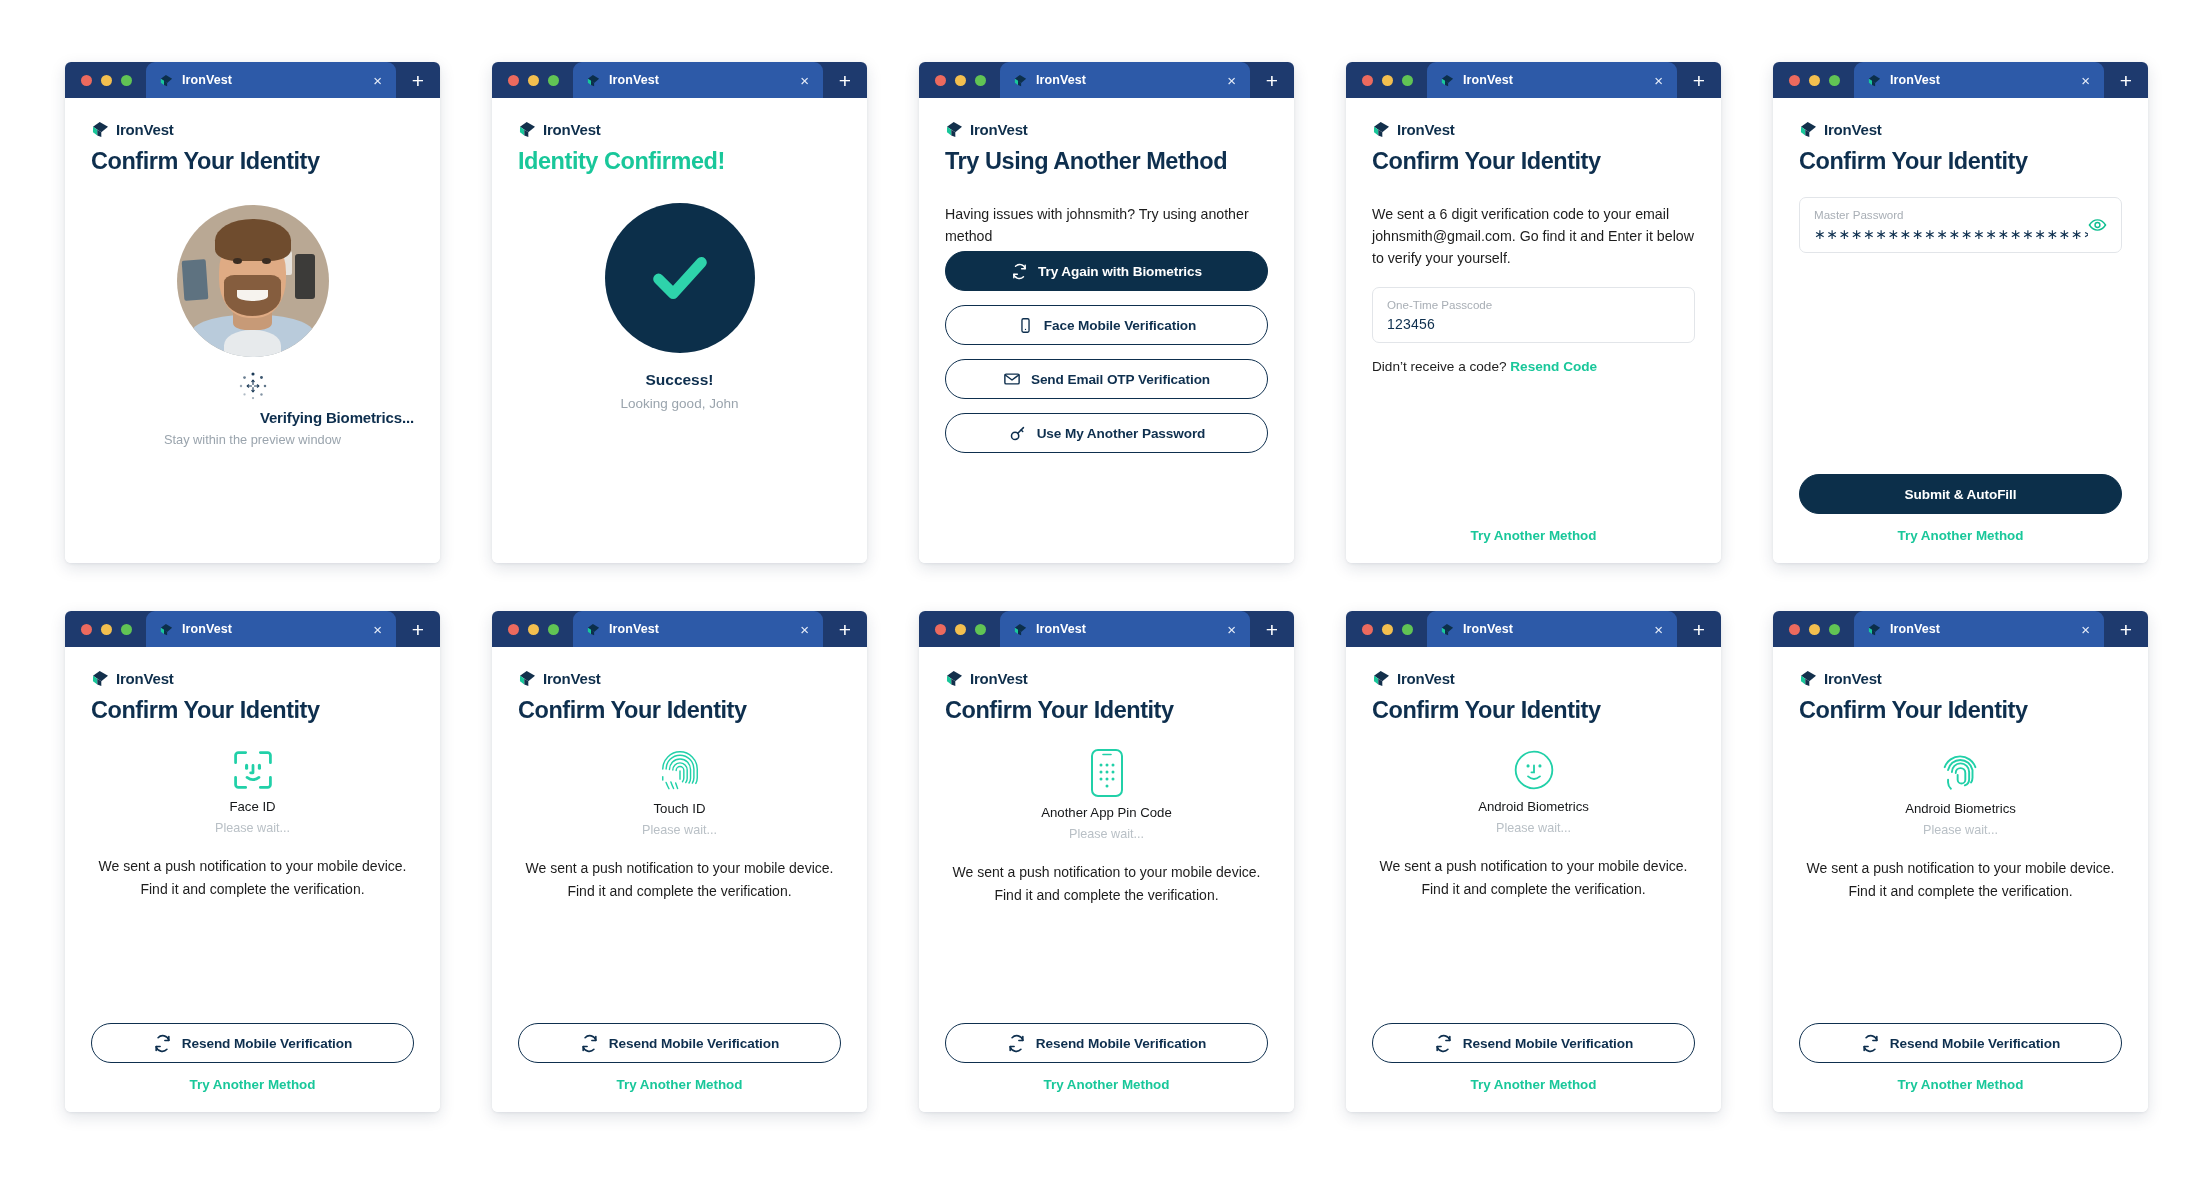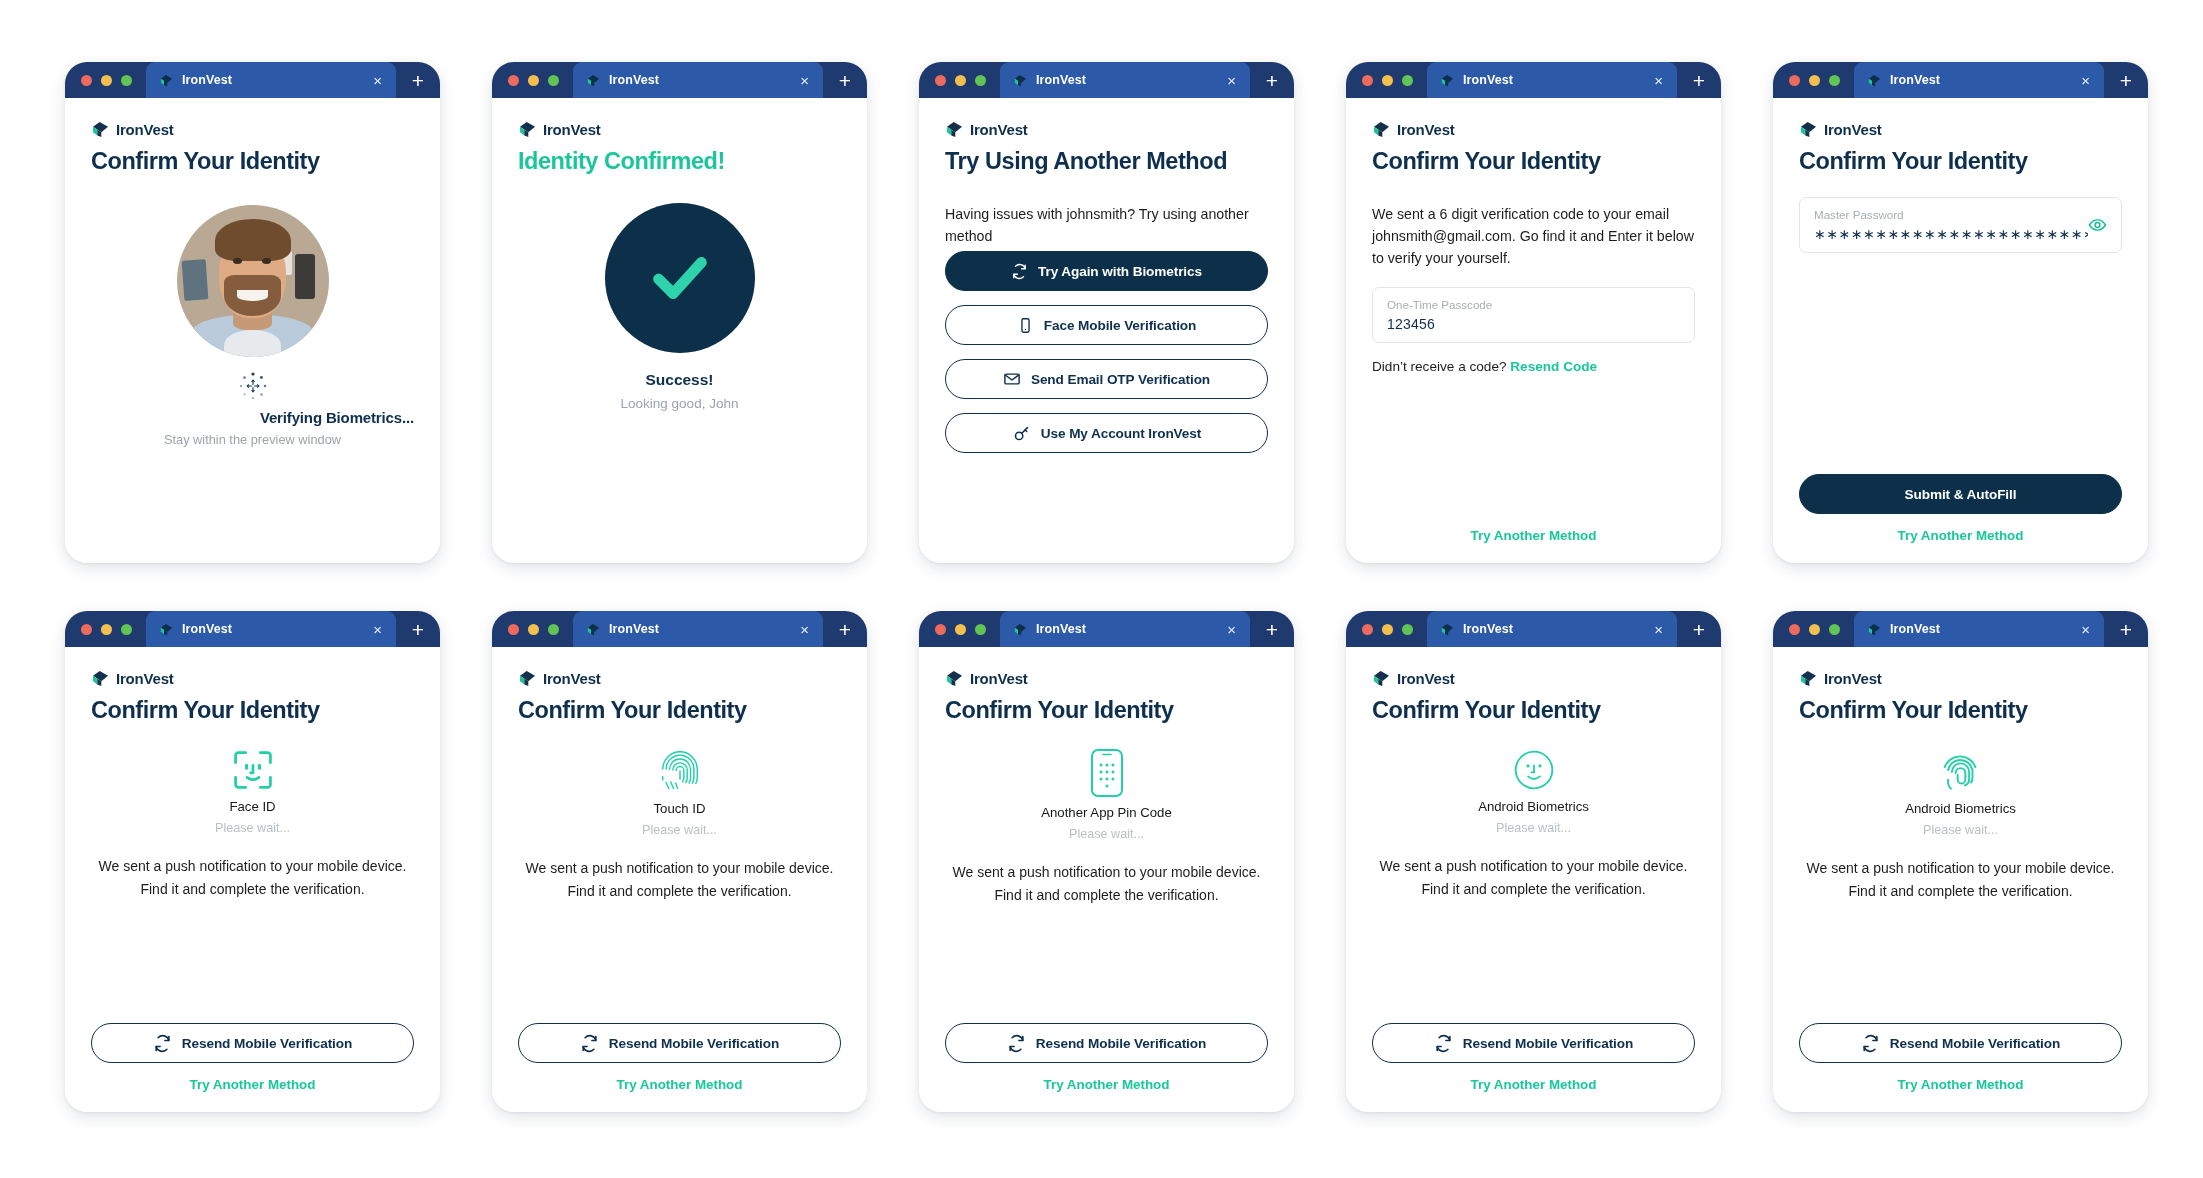--- a/index.html
+++ b/index.html
@@ -14,21 +14,21 @@
     width: 2203px; height: 1178px;
     padding: 62px 0 0 65px;
   }
   .row { display: flex; gap: 52px; }
   .row + .row { margin-top: 48px; }
 
   
   .win {
     width: 375px;
     background: #ffffff;
-    border-radius: 22px;
+    border-radius: 6px;
     box-shadow: 0 5px 16px rgba(20,40,70,.13), 0 1px 3px rgba(20,40,70,.07);
     overflow: hidden;
     display: flex;
     flex-direction: column;
   }
   .win.tall  { height: 501px; }
   .win.tall2 { height: 501px; }
 
   
   .titlebar {
@@ -391,21 +391,21 @@
               <polyline points="3 6.6 12 13.4 21 6.6"></polyline>
             </svg>
             <span>Send Email OTP Verification</span>
           </div>
           <div class="btn outline">
             <svg width="19" height="19" viewBox="0 0 24 24" fill="none" stroke="#0e2f4e" stroke-width="1.9" stroke-linecap="round" stroke-linejoin="round">
               <circle cx="9" cy="15" r="4.6"></circle>
               <path d="M12.4 11.7 L19.5 4.6"></path>
                 <path d="M16.6 7.5 L18.6 9.4"></path>
             </svg>
-            <span>Use My Account IronVest</span>
+            <span>Use My Another Password</span>
           </div>
         </div>
       </div>
     </div>
 
     <div class="win tall">
       <div class="titlebar">
         <div class="dots">
           <span class="dot r"></span>
           <span class="dot y"></span>

